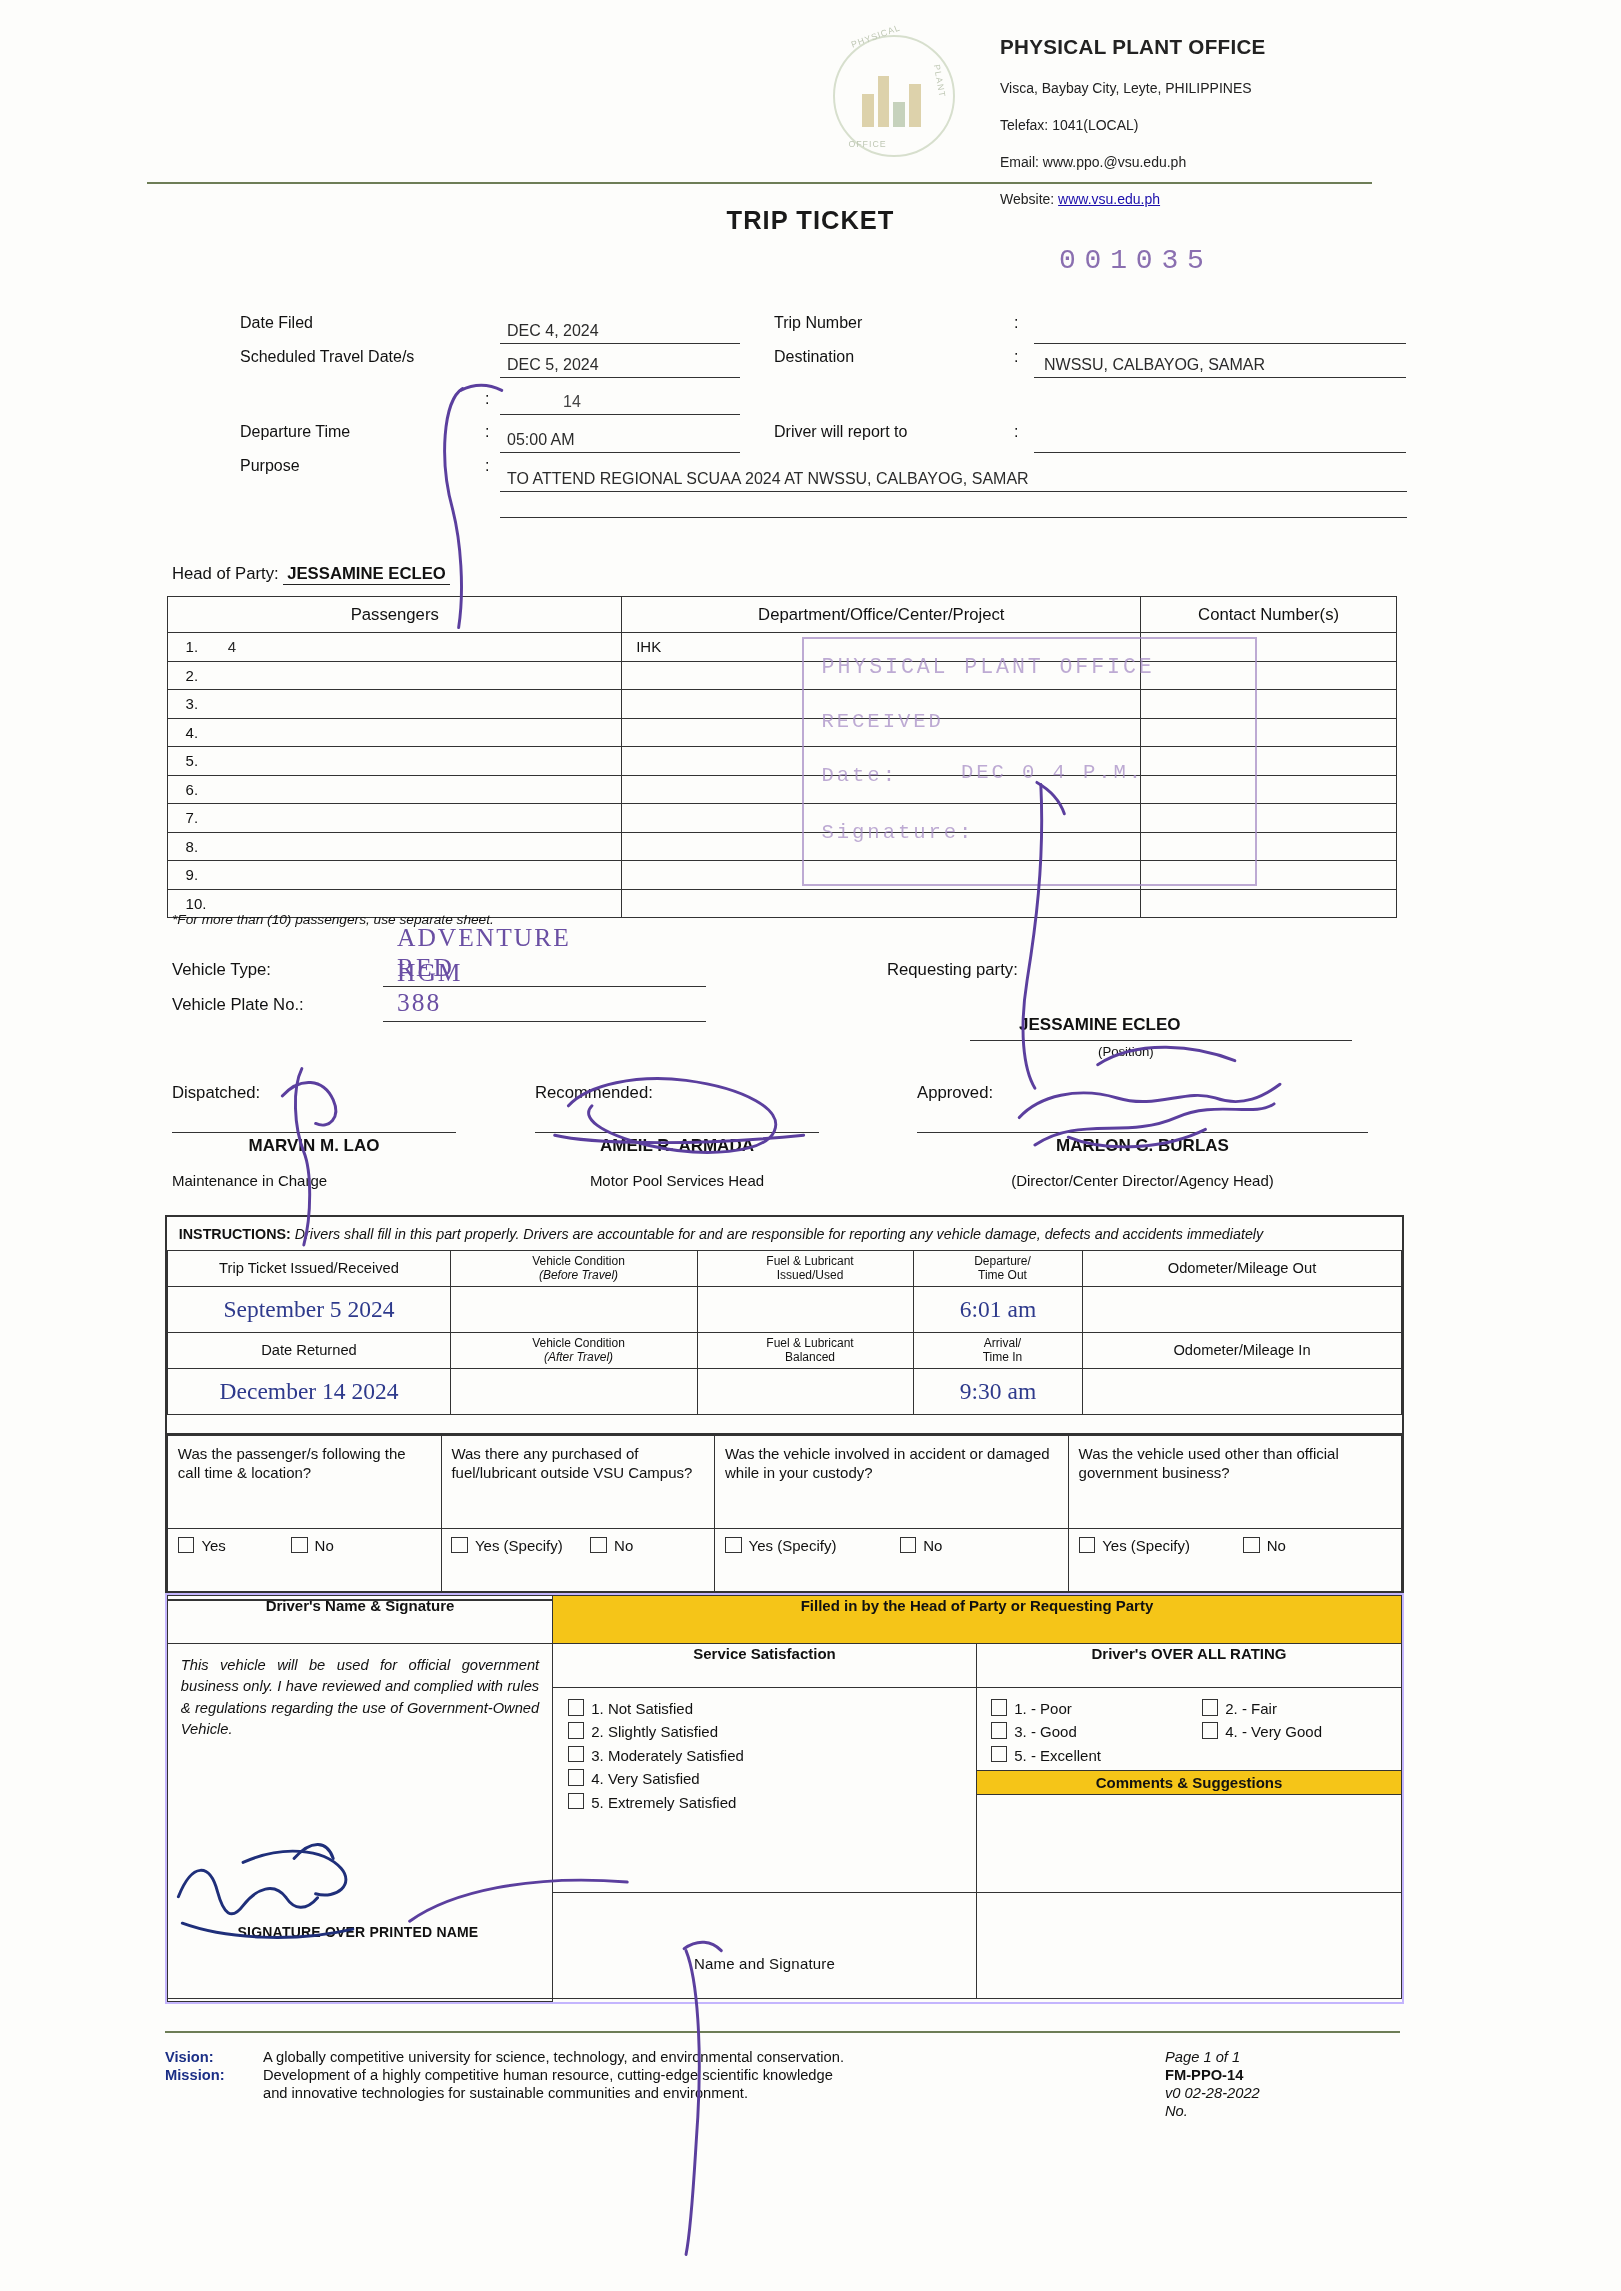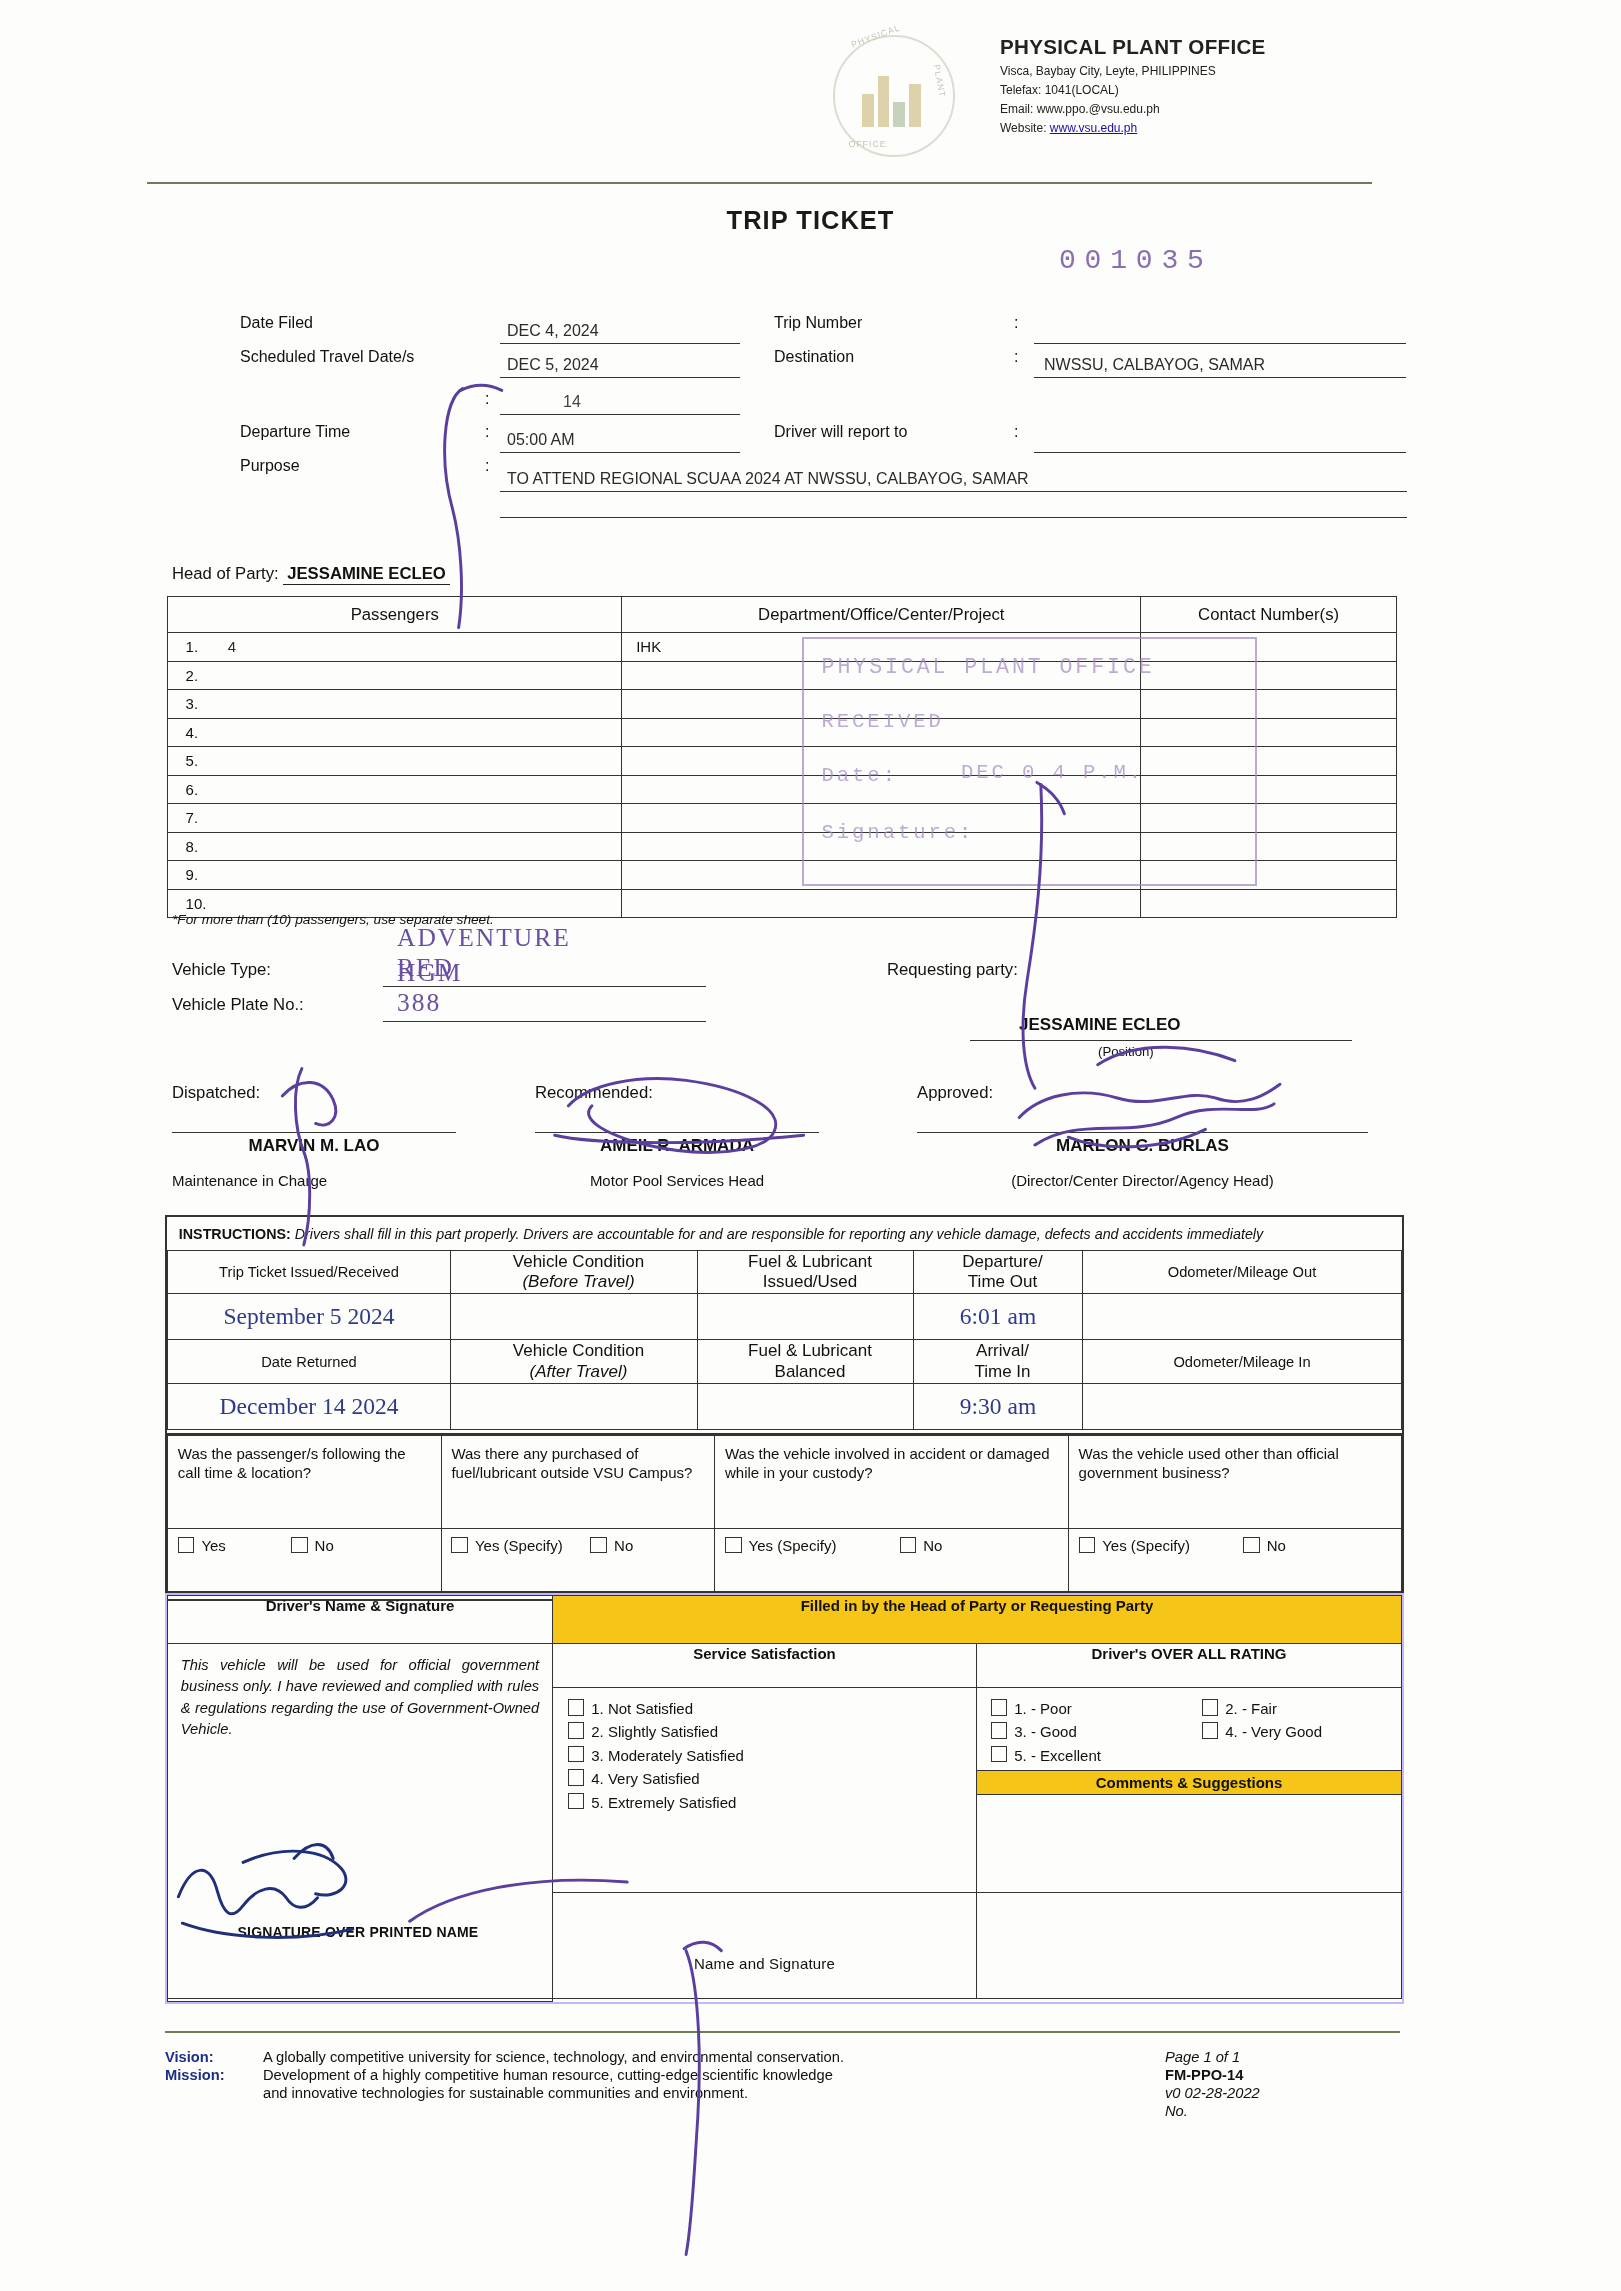--- a/index.html
+++ b/index.html
@@ -54,21 +54,21 @@
   .ghost-bars { position:absolute; left:41px; top:47px; display:flex; align-items:flex-end; gap:3.9px; }
   .ghost-bars i { display:block; width:11.8px; background:#c3b06a; }
   .ghost-text {
     position:absolute; left:0; top:0; width:147px; height:127px;
     font-size:8.8px; color:#8a9a78; letter-spacing:1px;
   }
   .ghost-text span { position:absolute; }
 
   .office { position:absolute; left:1000px; top:35px; }
   .office .title { font-size:20.6px; font-weight:bold; color:#222; letter-spacing:0.3px; }
-  .office .line { font-size:12px; color:#222; margin-top:5px; }
+  .office .line { font-size:14px; color:#222; margin-top:21px; }
   .office .line a { color:#1a0dab; text-decoration:underline; }
   .rule { position:absolute; left:147px; top:182px; width:1225px; height:2px; background:#6d7d56; }
 
   
   .doc-title {
     position:absolute; left:0; top:206px; width:100%;
     text-align:center; font-size:25.5px; font-weight:bold; letter-spacing:1px; color:#1a1a1a;
   }
   .ticket-no {
     position:absolute; left:1059px; top:245px;
@@ -145,21 +145,21 @@
 
   
   .ibox {
     position:absolute; left:165px; top:1215px; width:1235px; height:382px;
     border:2px solid #333;
   }
   .instr { padding:7.8px 9.8px 0 11.8px; font-size:14.3px; font-style:italic; line-height:1.32; }
   .instr b { font-style:normal; }
   .itable { width:100%; border-collapse:collapse; font-size:14.7px; margin-top:5.9px; }
   .itable td, .itable th { border:1.2px solid #333; text-align:center; font-weight:normal; height:33px; }
-  .itable .hcell { font-size:17px; line-height:1.2;padding-left:10px; }
+  .itable .hcell { font-size:12px; line-height:1.2;padding-left:10px; }
   .itable .hcell i { font-style:italic; }
   .fillrow td { height:43px; }
   .hw {
     font-family:"Liberation Serif", serif; color:#2e3a8c; font-size:23.5px;
   }
 
   
   .qbox { position:absolute; left:165px; top:1433px; width:1235px; border:2px solid #333; }
   .qtable { width:100%; border-collapse:collapse; font-size:15px; }
   .qtable td { border:1.2px solid #333; vertical-align:top; padding:7.8px 9.8px; line-height:1.3; }

